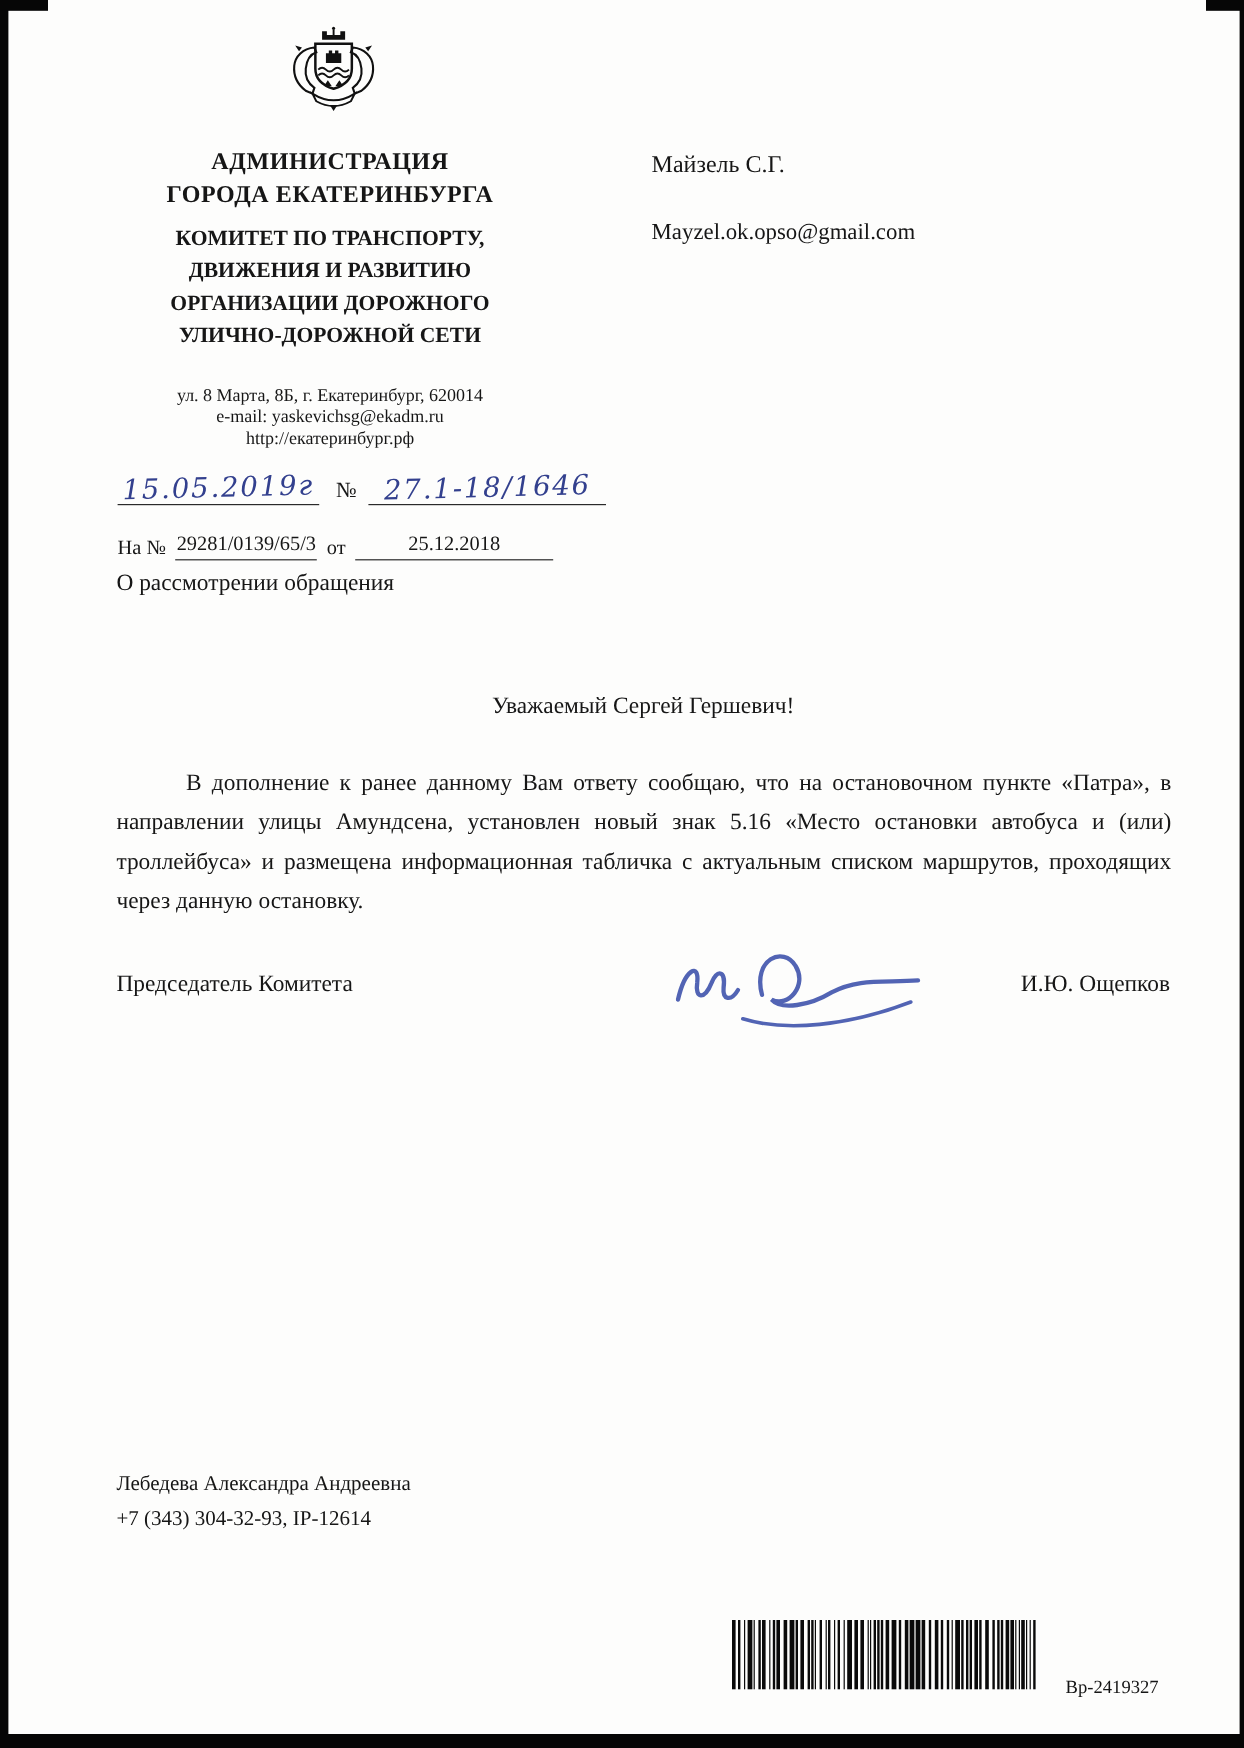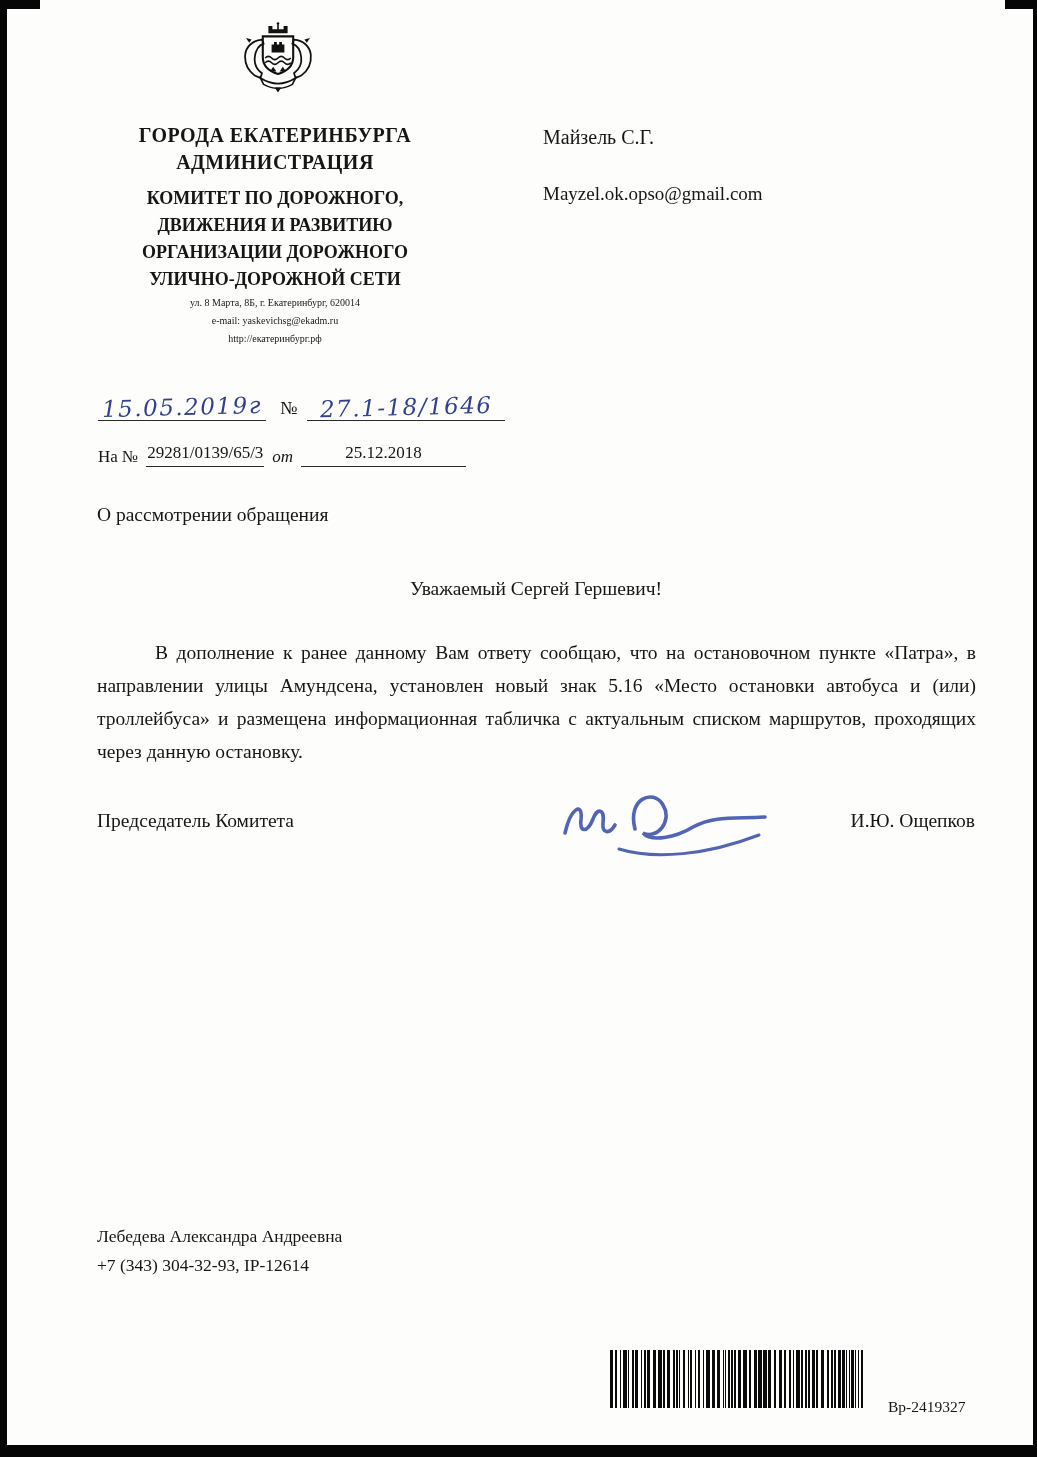--- a/index.html
+++ b/index.html
@@ -14,40 +14,40 @@
   .edge-right{right:0;top:0;width:4px;height:100%;}
   .edge-bottom{left:0;bottom:0;width:100%;height:12px;}
   .corner-tl{left:0;top:0;width:40px;height:9px;}
   .corner-tr{right:0;top:0;width:32px;height:9px;}
 
   .emblem{position:absolute;left:230px;top:12px;width:96px;height:100px;}
 
   .org-block{position:absolute;left:75px;top:122px;width:400px;text-align:center;}
   .org-name{font-size:20px;font-weight:bold;line-height:27px;letter-spacing:.5px;}
   .committee{font-size:18px;font-weight:bold;line-height:27px;margin-top:9px;}
-  .address{font-size:10px;line-height:18px;margin-top:1px;}
+  .address{font-size:15px;line-height:18px;margin-top:28px;}
 
   .recipient{position:absolute;left:543px;top:126px;font-size:20px;}
   .recipient-email{position:absolute;left:543px;top:183px;font-size:19px;}
 
   .ref-row{position:absolute;left:98px;top:394px;display:flex;align-items:flex-end;}
   .underfield{border-bottom:1.6px solid #2a2a2a;text-align:center;display:inline-block;}
   .hand{
     font-style:italic;color:#33408e;font-size:23px;letter-spacing:1.5px;
     font-family:"DejaVu Serif", serif;
   }
   .hand-inner{display:inline-block;transform:rotate(-1.5deg);}
   .no-sign{font-size:18px;margin:0 10px 2px 14px;}
 
   .ref-row2{position:absolute;left:98px;top:443px;display:flex;align-items:flex-end;}
   .ref-lbl{font-size:17px;margin-right:8px;}
   .ref-small{font-size:17px;padding-bottom:3px;}
-  .ref-ot{font-size:17px;margin:0 8px;font-style:italic;}
-
-  .subject{position:absolute;left:97px;top:504px;font-size:19.5px;}
+  .ref-ot{font-size:17px;margin:0 8px;}
+
+  .subject{position:absolute;left:97px;top:476px;font-size:19.5px;}
 
   .salutation{position:absolute;left:97px;top:578px;width:878px;text-align:center;font-size:19.5px;}
 
   .body-text{
     position:absolute;left:97px;top:636px;width:879px;
     font-size:19.5px;line-height:33px;text-align:justify;text-indent:58px;
   }
 
   .sig-row-label{position:absolute;left:97px;top:810px;font-size:19.5px;}
   .sig-row-name{position:absolute;right:62px;top:810px;font-size:19.5px;}
@@ -85,24 +85,24 @@
       <path d="M40 24 c-12 1 -20 9 -21 19 c-1 11 4 20 12 26 l7 3 l2 -6 c-7 -5 -10 -12 -9 -20 c1 -9 5 -15 11 -17 z" fill="none" stroke="#111" stroke-width="2.2"></path>
       <path d="M24 28 l-4 -6 l7 2 z" fill="#111"></path>
       <path d="M80 24 c12 1 20 9 21 19 c1 11 -4 20 -12 26 l-7 3 l-2 -6 c7 -5 10 -12 9 -20 c-1 -9 -5 -15 -11 -17 z" fill="none" stroke="#111" stroke-width="2.2"></path>
       <path d="M96 28 l4 -6 l-7 2 z" fill="#111"></path>
       <path d="M38 72 q22 14 44 0 l-4 8 q-18 10 -36 0 z" fill="none" stroke="#111" stroke-width="2"></path>
       <path d="M56 84 h8 l-4 6 z" fill="#111"></path>
     </svg>
   </div>
 
   <div class="org-block">
+    <div class="org-name">АДМИНИСТРАЦИЯ</div>
     <div class="org-name">ГОРОДА ЕКАТЕРИНБУРГА</div>
-    <div class="org-name">АДМИНИСТРАЦИЯ</div>
     <div class="committee">
-      <div>КОМИТЕТ ПО ДОРОЖНОГО,</div>
+      <div>КОМИТЕТ ПО ТРАНСПОРТУ,</div>
       <div>ДВИЖЕНИЯ И РАЗВИТИЮ</div>
       <div>ОРГАНИЗАЦИИ ДОРОЖНОГО</div>
       <div>УЛИЧНО-ДОРОЖНОЙ СЕТИ</div>
     </div>
     <div class="address">
       <div>ул. 8 Марта, 8Б, г. Екатеринбург, 620014</div>
       <div>e-mail: yaskevichsg@ekadm.ru</div>
       <div>http://екатеринбург.рф</div>
     </div>
   </div>

